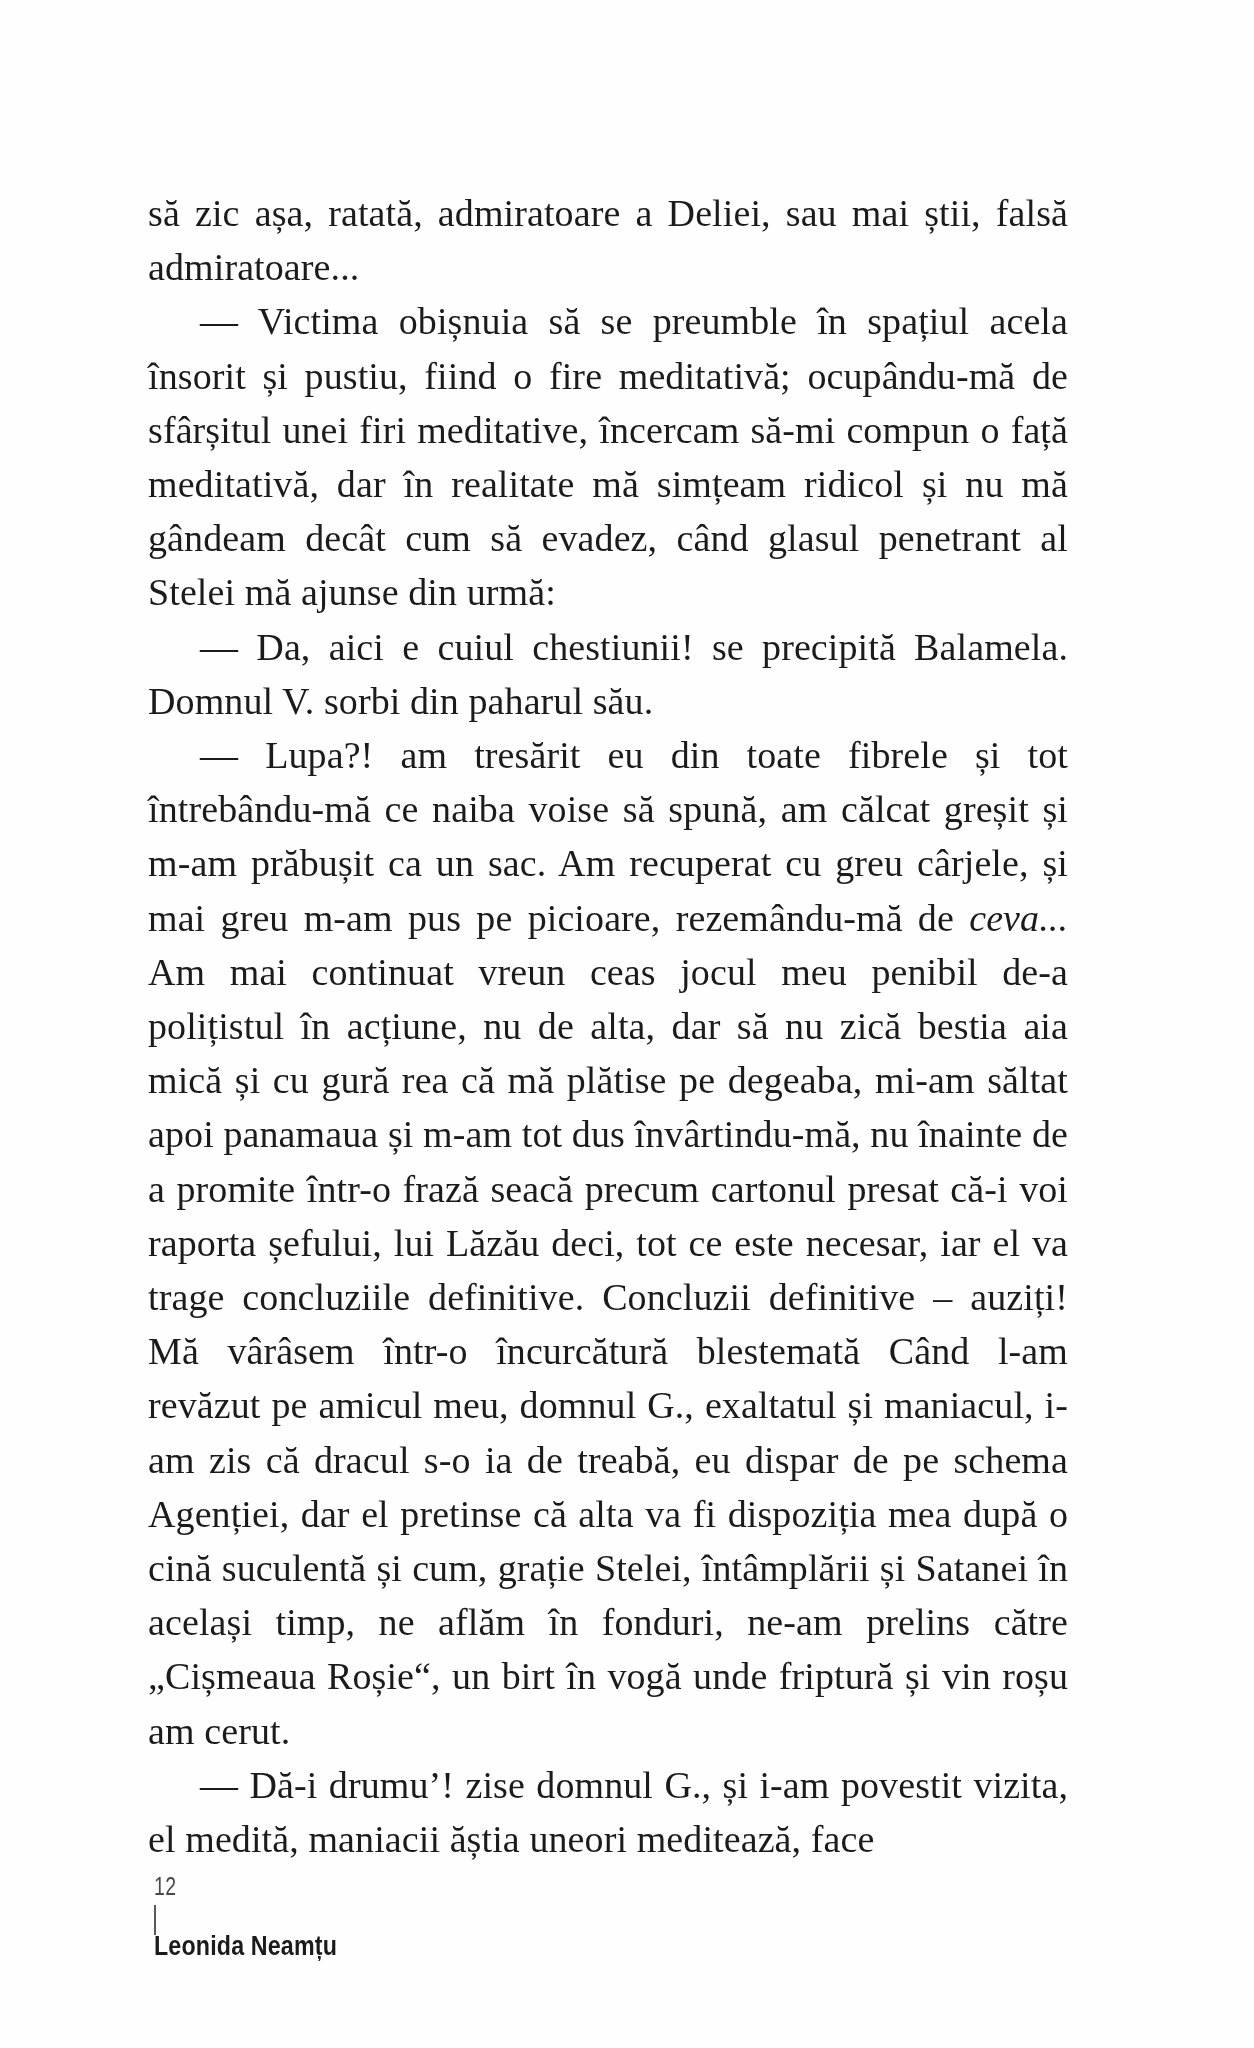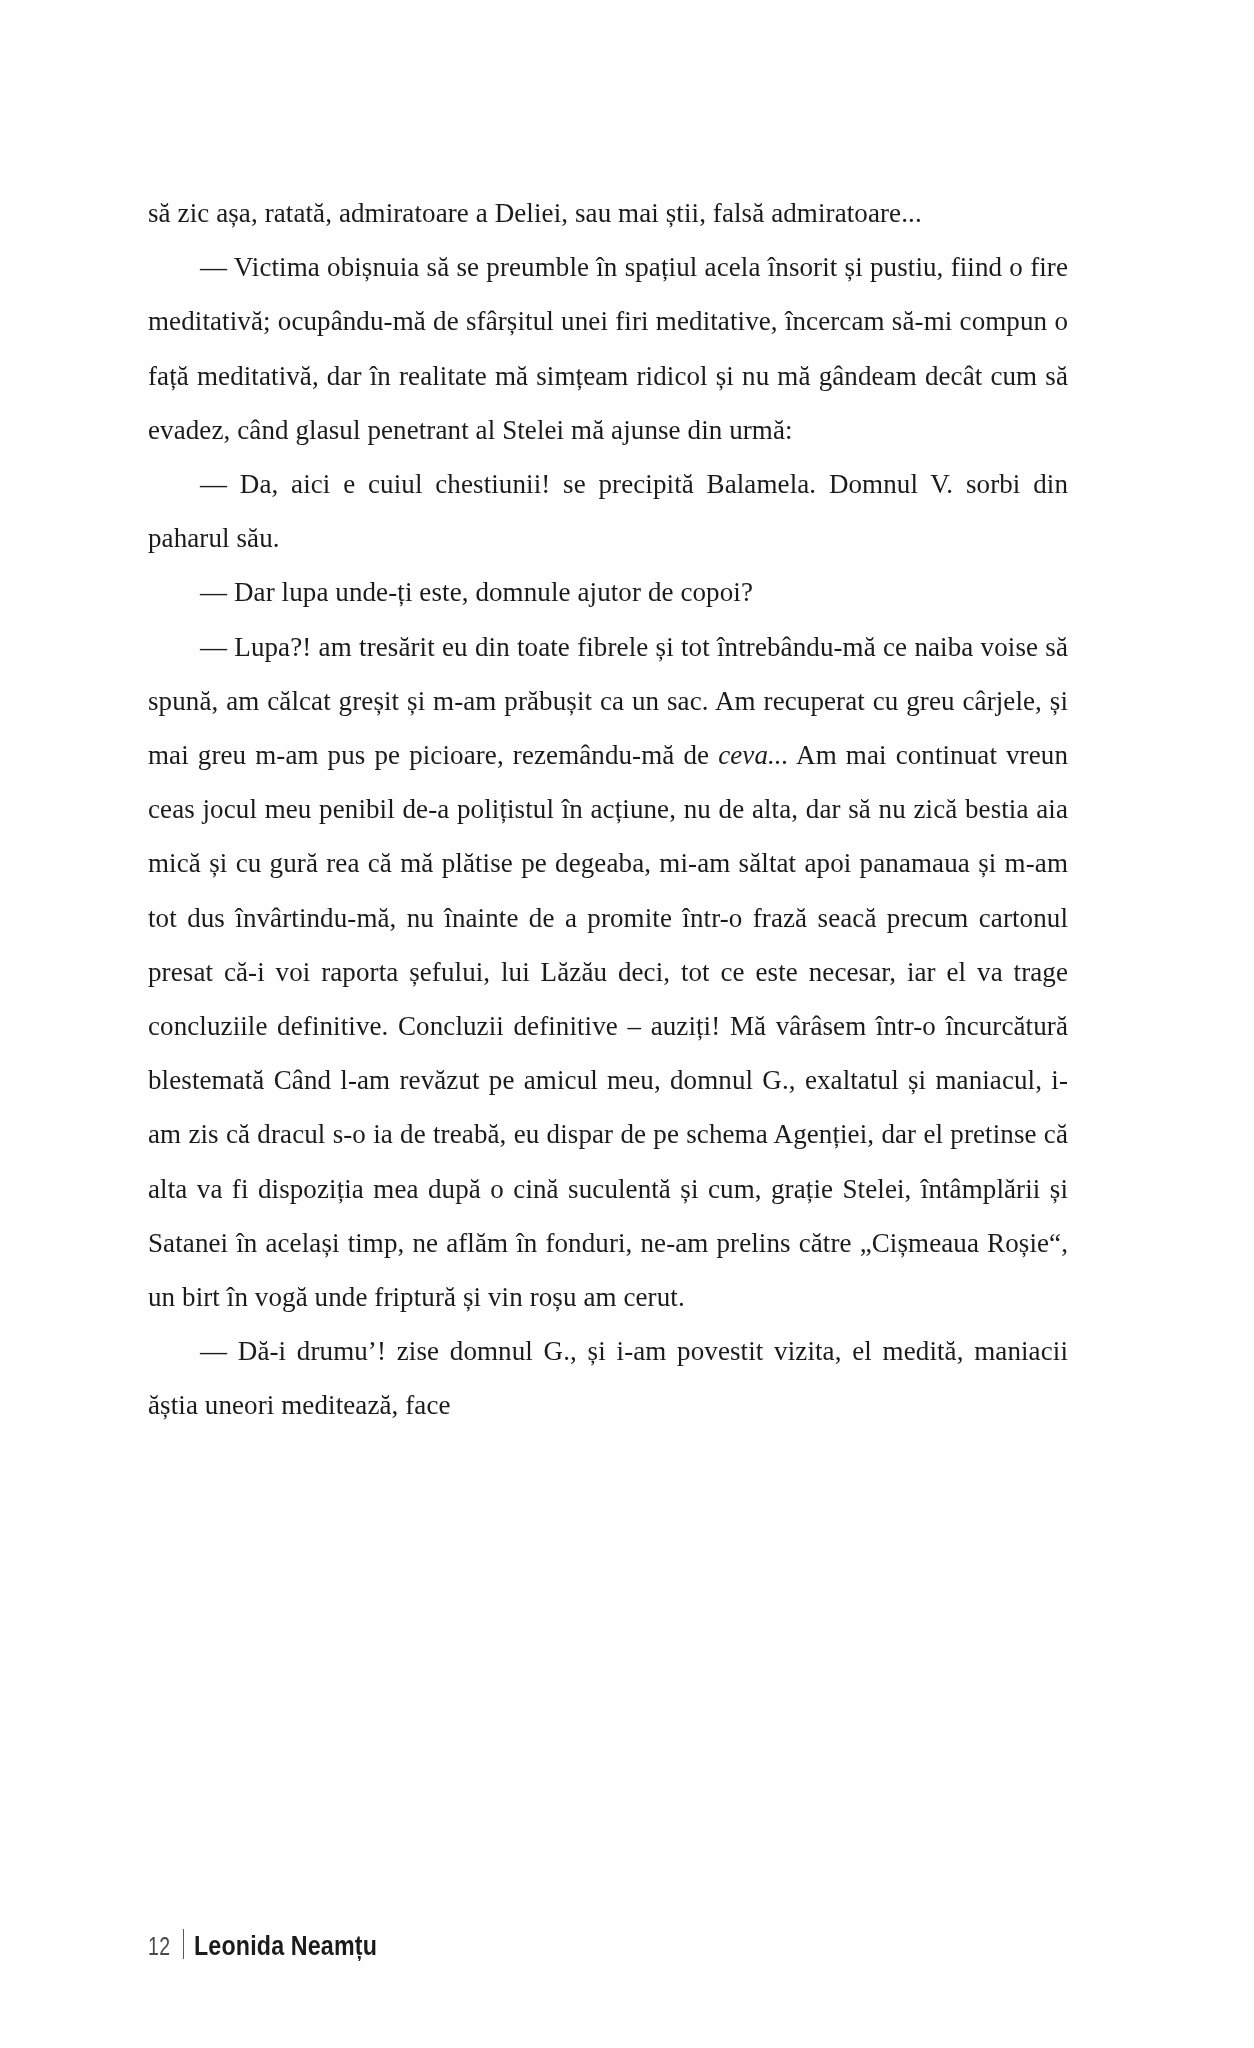--- a/index.html
+++ b/index.html
@@ -18,21 +18,21 @@
     box-sizing: border-box;
   }
 
   
   .textblock {
     position: absolute;
     left: 148px;
     top: 186px;
     width: 920px;
     font-family: "Liberation Serif", "DejaVu Serif", serif;
-    font-size: 27px;
+    font-size: 38px;
     line-height: 54.2px;
     color: #1b1b1b;
     text-align: justify;
     text-justify: inter-word;
     -webkit-font-smoothing: antialiased;
     letter-spacing: 0.1px;
     hyphens: none;
   }
 
   .textblock p {
@@ -61,20 +61,21 @@
   
   .footer {
     position: absolute;
     left: 148px;
     bottom: 86px;
     display: flex;
     align-items: baseline;
     gap: 0;
     font-family: "Liberation Sans Narrow", "Liberation Sans", "DejaVu Sans", sans-serif;
     color: #1b1b1b;
+    flex-direction: column;
   }
 
   .footer .folio {
     font-size: 25px;
     font-weight: 400;
     color: #4a4a4a;
     transform: scaleX(0.78);
     transform-origin: left bottom;
     letter-spacing: 0.5px;
   }
@@ -104,21 +105,20 @@
 <div class="page">
 
   <div class="textblock">
 
     <p class="cont">să zic așa, ratată, admiratoare a Deliei, sau mai știi, falsă admiratoare...</p>
 
     <p class="indent">— Victima obișnuia să se preumble în spațiul acela însorit și pustiu, fiind o fire meditativă; ocupându-mă de sfârșitul unei firi meditative, încercam să-mi compun o față meditativă, dar în realitate mă simțeam ridicol și nu mă gândeam decât cum să evadez, când glasul penetrant al Stelei mă ajunse din urmă:</p>
 
     <p class="indent">— Da, aici e cuiul chestiunii! se precipită Balamela. Domnul V. sorbi din paharul său.</p>
 
-    <p class="indent">— Dar lupa unde-ți este, domnule ajutor de copoi?</p>
 
     <p class="indent">
       <span>— Lupa?! am tresărit eu din toate fibrele și tot întrebându-mă ce naiba voise să spună, am călcat greșit și m-am prăbușit ca un sac. Am recuperat cu greu cârjele, și mai greu m-am pus pe picioare, rezemându-mă de </span><em class="it">ceva...</em><span> Am mai continuat vreun ceas jocul meu penibil de-a polițistul în acțiune, nu de alta, dar să nu zică bestia aia mică și cu gură rea că mă plătise pe degeaba, mi-am săltat apoi panamaua și m-am tot dus învârtindu-mă, nu înainte de a promite într-o frază seacă precum cartonul presat că-i voi raporta șefului, lui Lăzău deci, tot ce este necesar, iar el va trage concluziile definitive. Concluzii definitive – auziți! Mă vârâsem într-o încurcătură blestemată Când l-am revăzut pe amicul meu, domnul G., exaltatul și maniacul, i-am zis că dracul s-o ia de treabă, eu dispar de pe schema Agenției, dar el pretinse că alta va fi dispoziția mea după o cină suculentă și cum, grație Stelei, întâmplării și Satanei în același timp, ne aflăm în fonduri, ne-am prelins către „Cișmeaua Roșie“, un birt în vogă unde friptură și vin roșu am cerut.</span>
     </p>
 
     <p class="indent">— Dă-i drumu’! zise domnul G., și i-am povestit vizita, el medită, maniacii ăștia uneori meditează, face</p>
 
   </div>
 
   <div class="footer">

